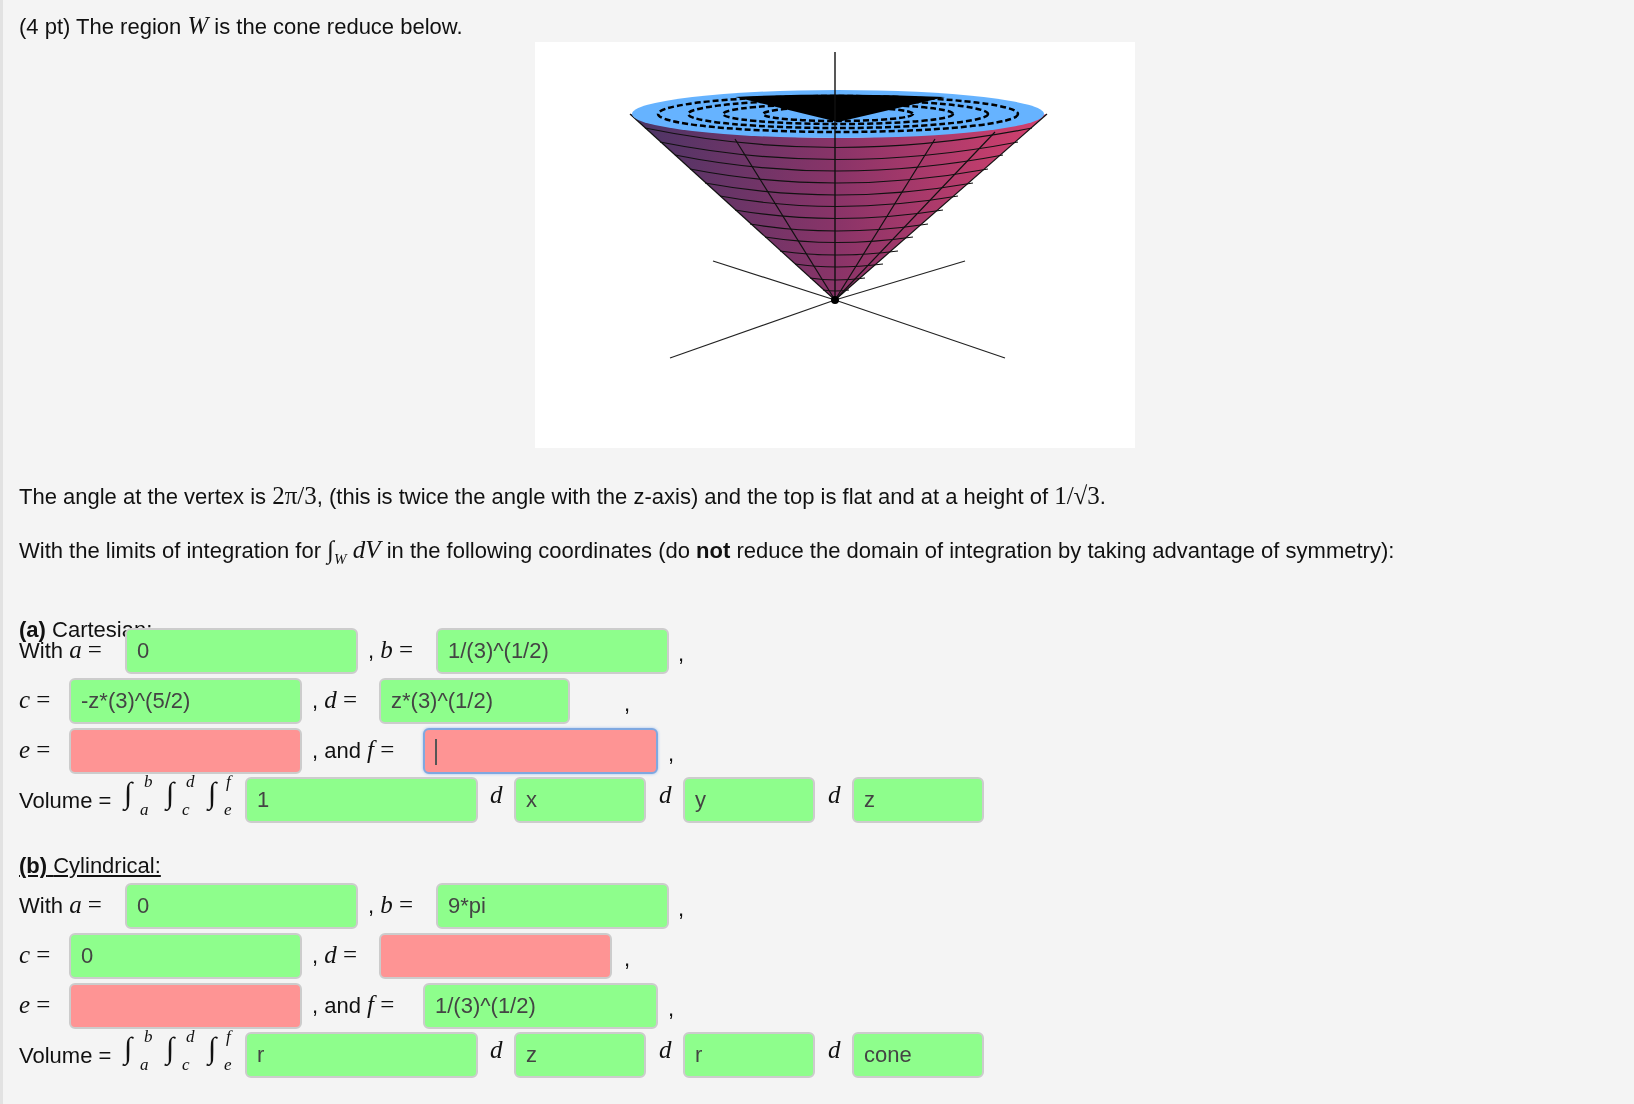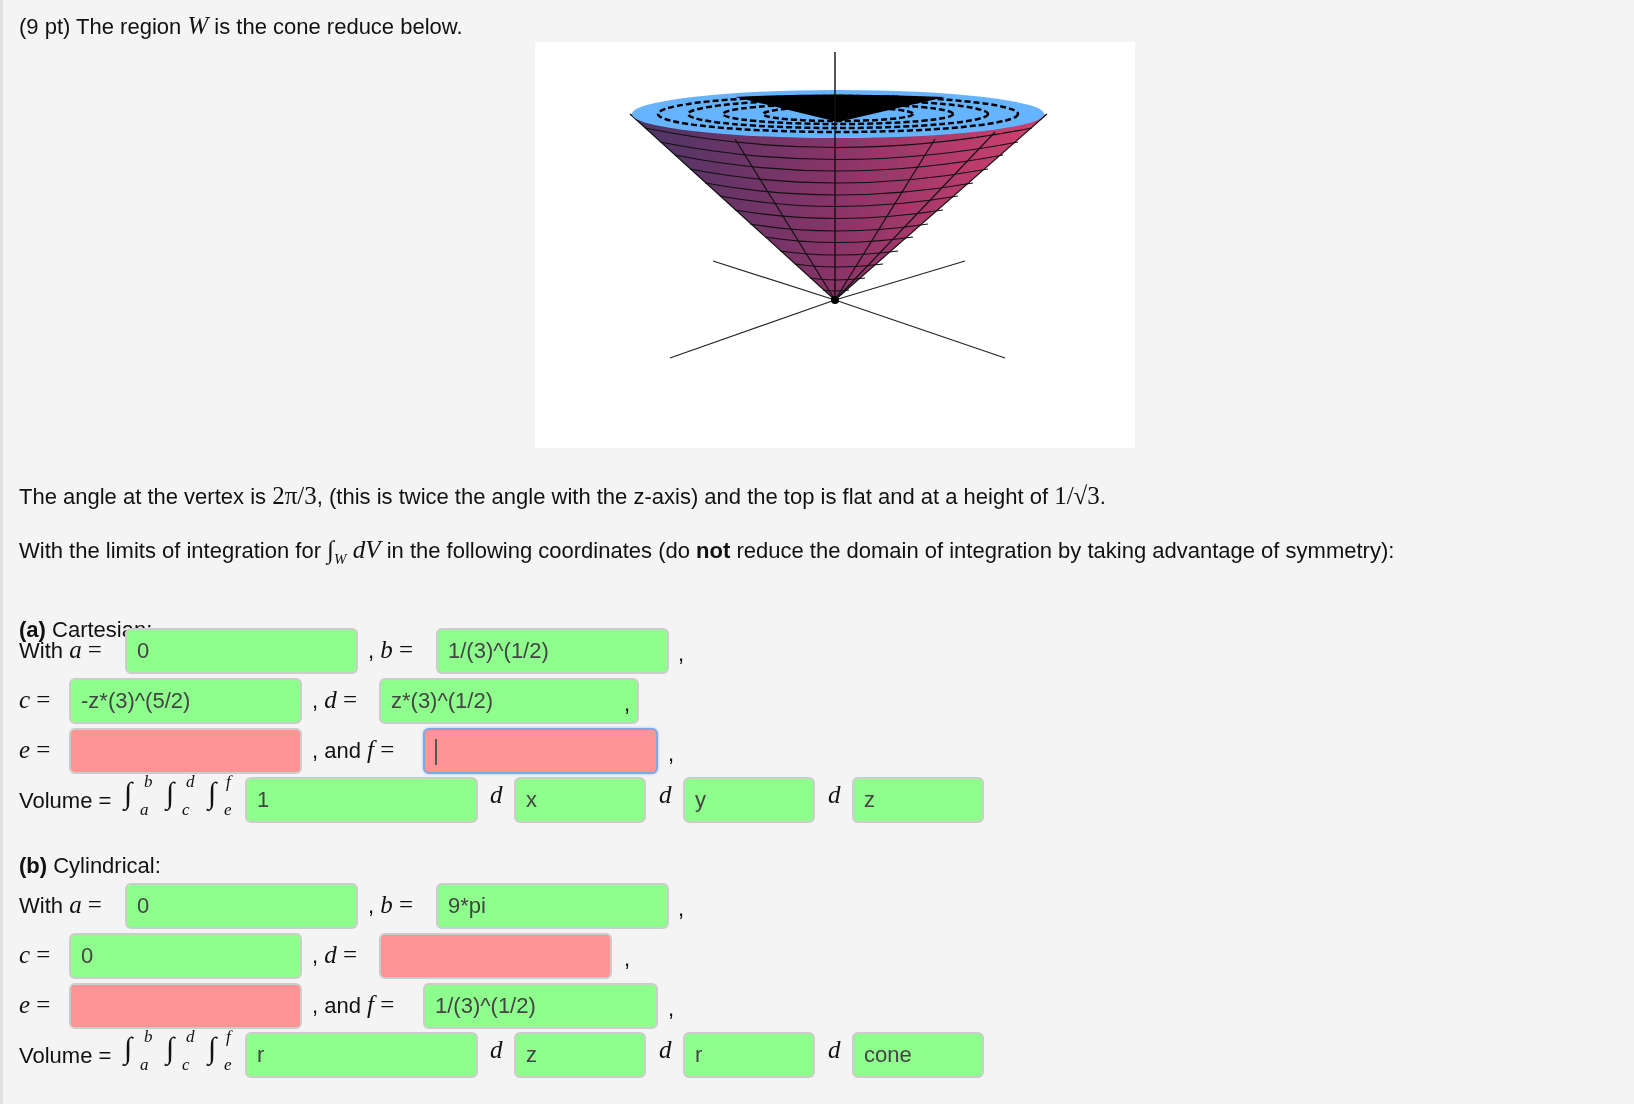--- a/index.html
+++ b/index.html
@@ -37,21 +37,21 @@
   .intg .s { font-size: 30px; position: absolute; top: 0; }
   .intg .sup { font-size: 17px; position: absolute; }
   .intg .sub { font-size: 17px; position: absolute; }
 </style>
 </head>
 <body>
 
 <div class="frame"></div>
 
 <div class="txt" style="left:19px; top:12px;">
-  <span>(9 pt) The region</span>
+  <span>(4 pt) The region</span>
   <span class="math">W</span>
   <span>is the cone reduce below.</span>
 </div>
 
 <div class="fig">
   <svg width="600" height="406" viewBox="0 0 600 406">
     <defs>
       <linearGradient id="coneg" x1="0" y1="0" x2="1" y2="0">
         <stop offset="0" stop-color="#4a3566"></stop>
         <stop offset="0.5" stop-color="#8a3468"></stop>
@@ -141,21 +141,21 @@
 <div class="txt" style="left:19px; top:686px;">
   <span class="math">c</span>
   <span class="mathup">=</span>
 </div>
 <div class="inp ok" style="left:69px; top:678px; width:233px;">-z*(3)^(5/2)</div>
 <div class="txt" style="left:312px; top:686px;">
   <span>,</span>
   <span class="math">d</span>
   <span class="mathup">=</span>
 </div>
-<div class="inp ok" style="left:379px; top:678px; width:260px;">z*(3)^(1/2)</div>
+<div class="inp ok" style="left:379px; top:678px; width:191px;">z*(3)^(1/2)</div>
 <div class="txt" style="left:624px; top:690px;">,</div>
 
 <div class="txt" style="left:19px; top:736px;">
   <span class="math">e</span>
   <span class="mathup">=</span>
 </div>
 <div class="inp bad" style="left:69px; top:728px; width:233px;"></div>
 <div class="txt" style="left:312px; top:736px;">
   <span>, and</span>
   <span class="math">f</span>
@@ -177,21 +177,21 @@
     <span class="sub" style="left:100px; top:24px;">e</span>
 </div>
 <div class="inp ok" style="left:245px; top:777px; width:233px;">1</div>
 <div class="txt math" style="left:490px; top:781px;">d</div>
 <div class="inp ok" style="left:514px; top:777px; width:132px;">x</div>
 <div class="txt math" style="left:659px; top:781px;">d</div>
 <div class="inp ok" style="left:683px; top:777px; width:132px;">y</div>
 <div class="txt math" style="left:828px; top:781px;">d</div>
 <div class="inp ok" style="left:852px; top:777px; width:132px;">z</div>
 
-<div class="txt" style="left:19px; top:852px;">
+<div class="txt" style="left:19px; top:852px;text-decoration:underline;">
   <b>(b)</b>
   <span>Cylindrical:</span>
 </div>
 
 <div class="txt" style="left:19px; top:891px;">
   <span>With</span>
   <span class="math">a</span>
   <span class="mathup">=</span>
 </div>
 <div class="inp ok" style="left:125px; top:883px; width:233px;">0</div>

